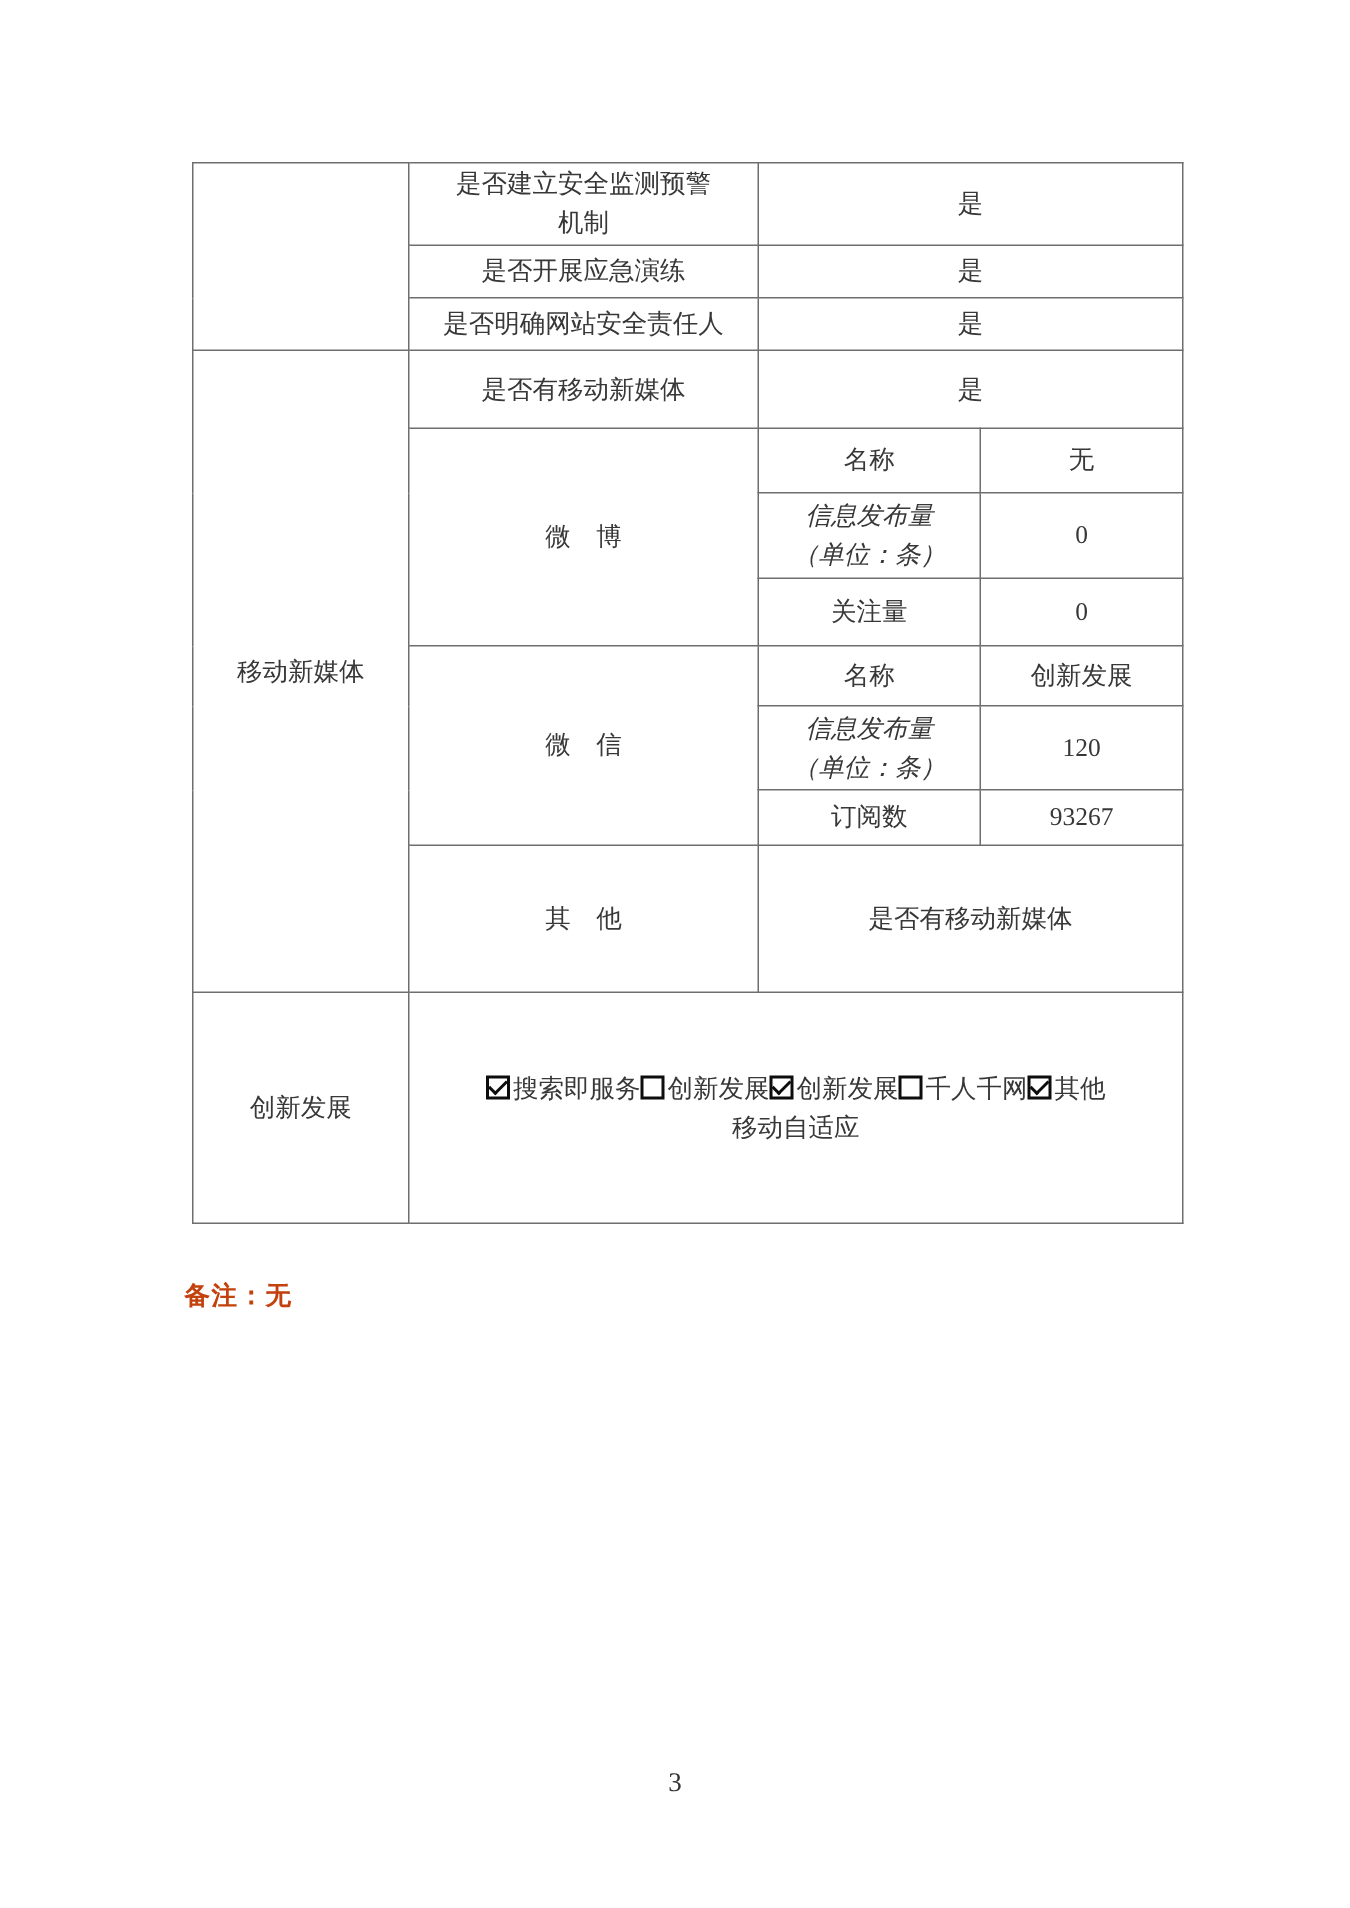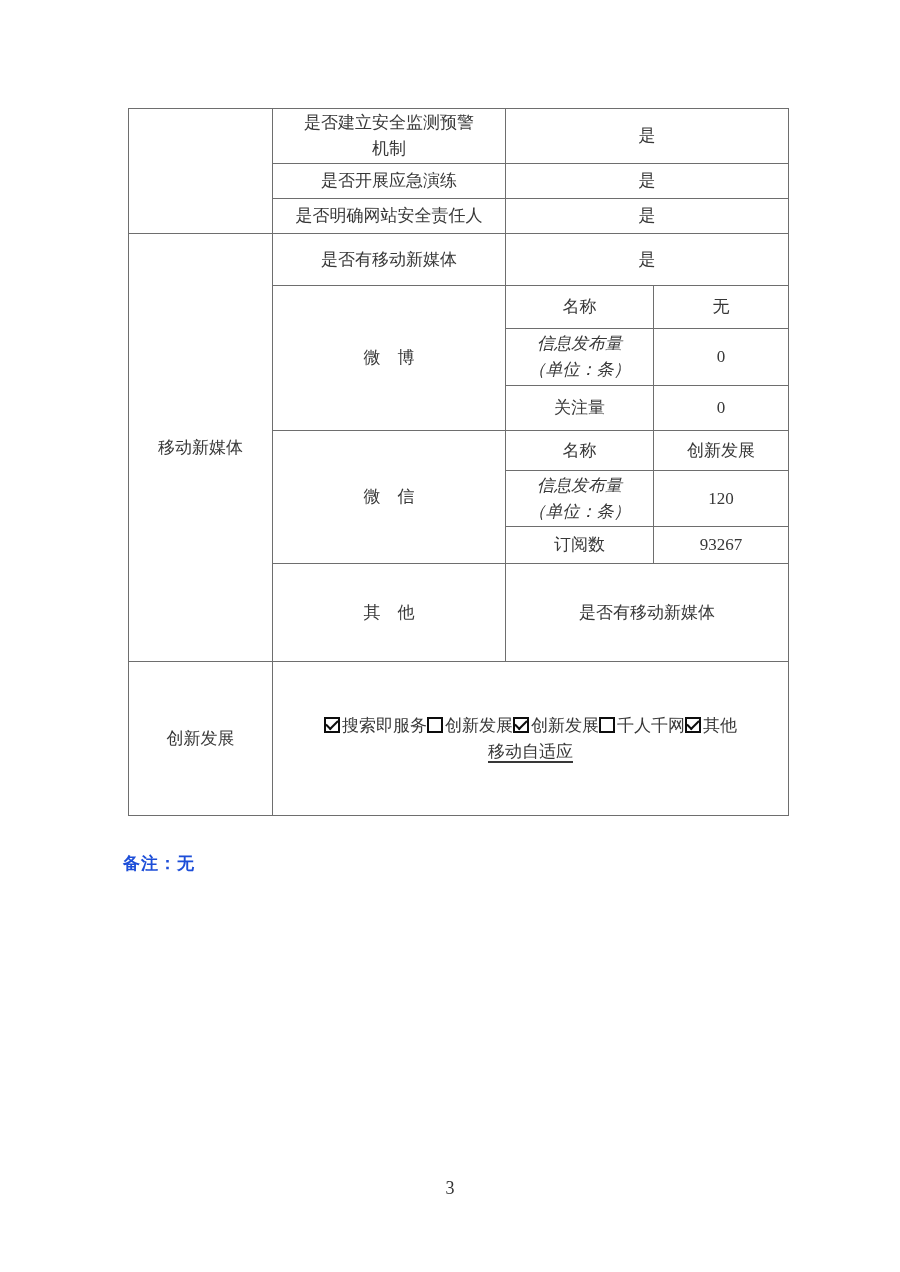--- a/index.html
+++ b/index.html
@@ -57,28 +57,27 @@
     margin-right:2px;
   }
   .cb.checked::after {
     content:""; position:absolute;
     left:0px; top:1px; width:10px; height:5px;
     border-left:2.5px solid #0d0d0d;
     border-bottom:2.5px solid #0d0d0d;
     transform:rotate(-45deg);
   }
   .underlined {
-    text-decoration:underline;
     text-decoration-thickness:1.5px;
     text-underline-offset:4px;
   }
 
   .remarks {
     position:absolute; left:123px; top:852px;
-    font-size:17px; font-weight:700; color:#1d4ed8;
+    font-size:17px; font-weight:700; color:#c2410c;
     letter-spacing:1px;
   }
   .page-number {
     position:absolute; top:1178px; left:0; width:900px;
     text-align:center; font-size:18px; color:#333;
   }
 </style>
 </head>
 <body>
 

